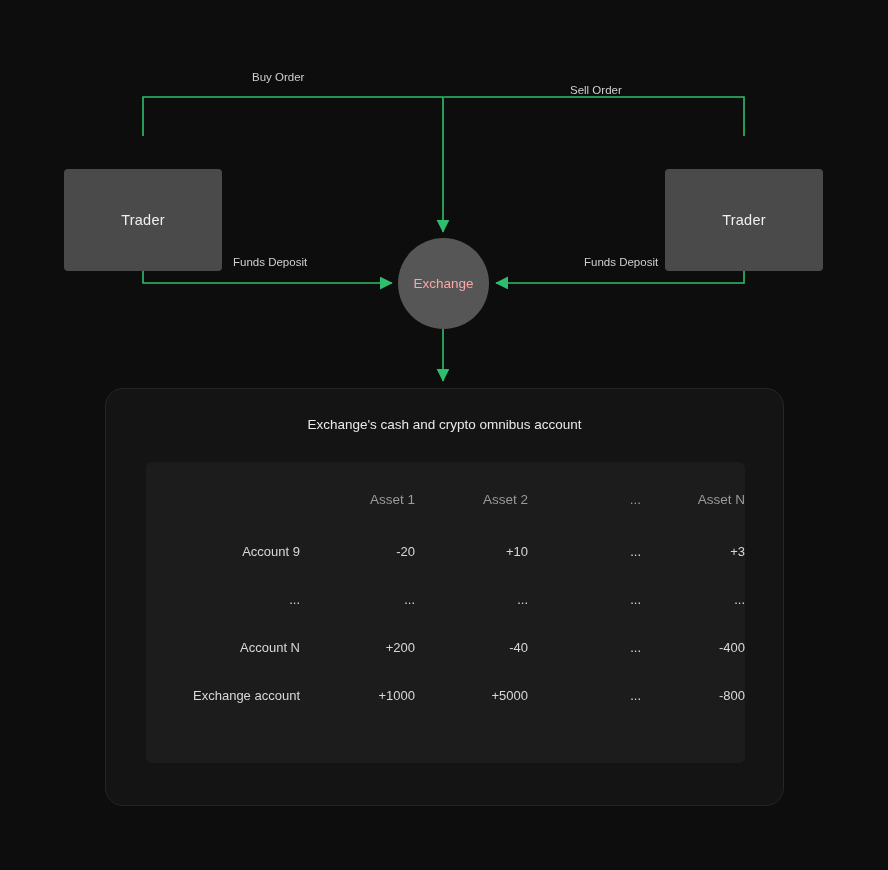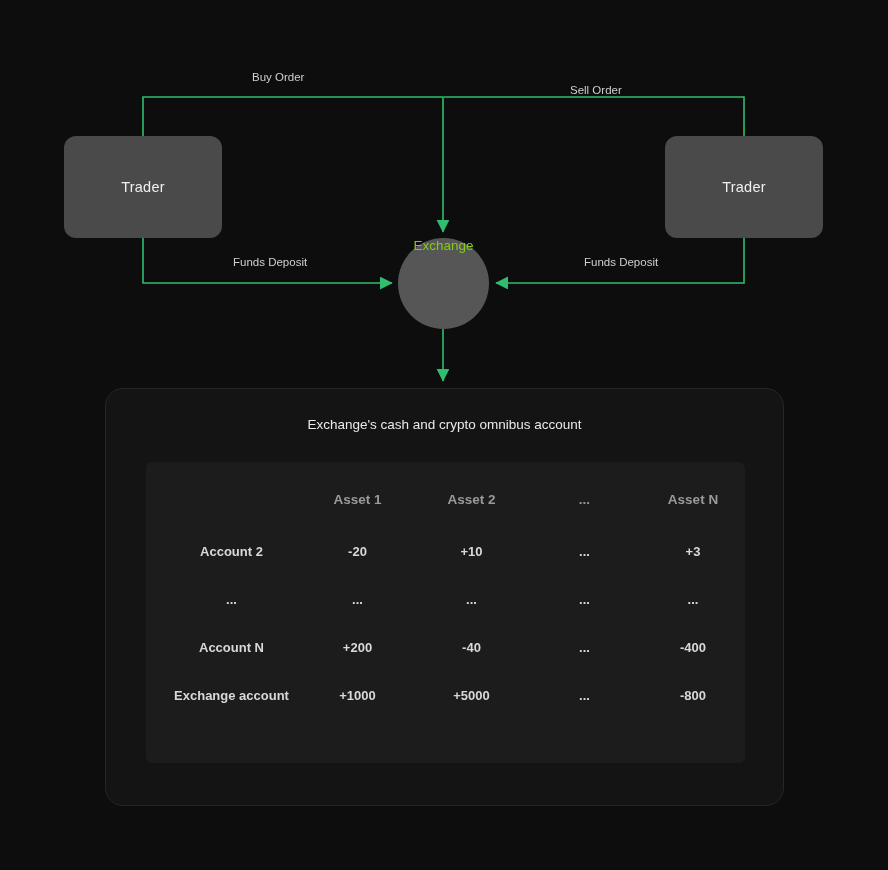--- a/index.html
+++ b/index.html
@@ -23,27 +23,28 @@
     position: absolute;
     left: 0;
     top: 0;
     width: 888px;
     height: 870px;
     pointer-events: none;
   }
   .node-box {
     position: absolute;
     background: #4a4a4a;
-    border-radius: 12px;
+    border-radius: 4px;
     display: flex;
     align-items: center;
     justify-content: center;
     font-size: 14.5px;
     color: #efefef;
     letter-spacing: .2px;
+    margin-top: 33px;
   }
   #trader-left {
     left: 64px;
     top: 136px;
     width: 158px;
     height: 102px;
   }
   #trader-right {
     left: 665px;
     top: 136px;
@@ -52,23 +53,24 @@
   }
   #exchange-node {
     position: absolute;
     left: 398px;
     top: 238px;
     width: 91px;
     height: 91px;
     border-radius: 50%;
     background: #565656;
     display: flex;
+    align-items: center;
     justify-content: center;
     font-size: 13.5px;
-    color: #84cc16;
+    color: #fca5a5;
   }
   .edge-label {
     position: absolute;
     font-size: 11.5px;
     color: #cfcfcf;
     white-space: nowrap;
   }
   #label-buy {
     left: 252px;
     top: 71px;
@@ -114,22 +116,22 @@
     height: 301px;
     background: #1c1c1c;
     border-radius: 6px;
   }
   table {
     border-collapse: collapse;
     width: 100%;
     table-layout: fixed;
   }
   th, td {
-    text-align: center;
-    font-weight: bold;
+    text-align: right;
+    font-weight: normal;
     font-size: 13px;
     padding: 0;
     height: 48px;
     vertical-align: middle;
   }
   thead th {
     color: #9a9a9a;
     font-size: 13.5px;
     height: 55px;
     padding-top: 10px;
@@ -192,21 +194,21 @@
           <tr>
             <th class="col-0"></th>
             <th class="col-1">Asset 1</th>
             <th class="col-2">Asset 2</th>
             <th class="col-3">...</th>
             <th class="col-4">Asset N</th>
           </tr>
         </thead>
         <tbody>
           <tr>
-            <td class="col-0">Account 2</td>
+            <td class="col-0">Account 9</td>
             <td class="col-1">-20</td>
             <td class="col-2">+10</td>
             <td class="col-3">...</td>
             <td class="col-4">+3</td>
           </tr>
           <tr>
             <td class="col-0">...</td>
             <td class="col-1">...</td>
             <td class="col-2">...</td>
             <td class="col-3">...</td>

